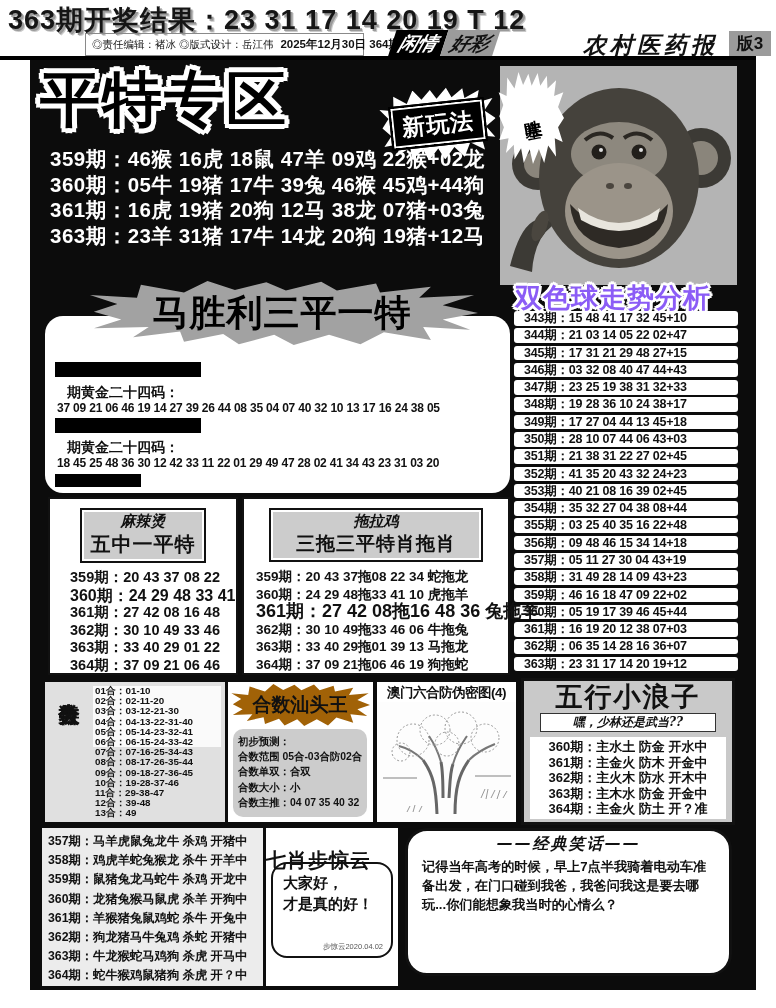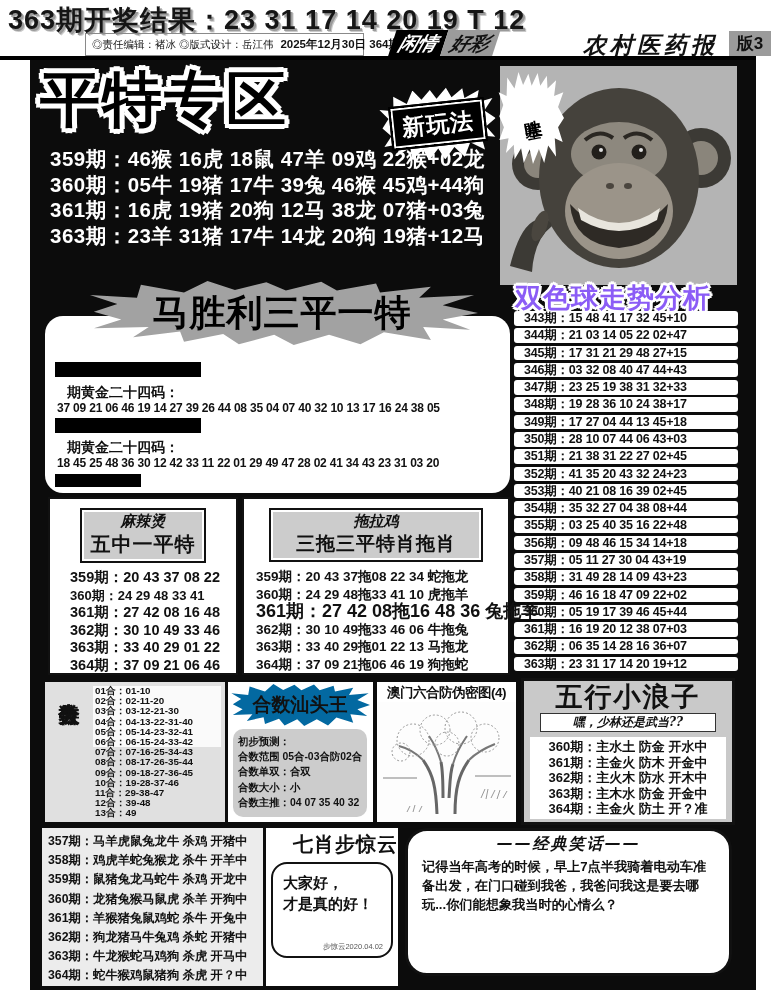--- a/index.html
+++ b/index.html
@@ -89,21 +89,21 @@
   
   .heshu-table { position:absolute; left:45px; top:682px; width:180px; height:140px; background:#e0e0e0; }
   .heshu-vtitle { position:absolute; left:10px; top:5px; height:130px; display:flex; flex-direction:column;
                   justify-content:space-between; font-family:"Liberation Serif", serif;
                   font-weight:900; font-size:21px; }
   .heshu-rows { position:absolute; left:48px; top:4px; width:128px; }
   .heshu-row { font-size:9.8px; font-weight:700; line-height:10.2px; white-space:nowrap; padding:0 2px; }
   .heshu-row:nth-child(-n+6) { background:#fafafa; }
 
   .heshuwang { position:absolute; left:228px; top:682px; width:145px; height:140px; background:#fff; }
-  .heshuwang .burst { position:absolute; left:2px; top:2px; width:140px; height:42px; background:#0369a1;
+  .heshuwang .burst { position:absolute; left:2px; top:2px; width:140px; height:42px; background:#a16207;
                       display:flex; align-items:center; justify-content:center; }
   .heshuwang .burst .t { font-size:19px; font-weight:900; }
   .heshuwang .pred { position:absolute; left:5px; top:47px; width:134px; height:88px; background:#ccc;
                      border-radius:10px; padding:5px 5px; }
   .pred-line { font-size:10.4px; font-weight:700; line-height:15.2px; white-space:nowrap; }
 
   .miti { position:absolute; left:377px; top:682px; width:139px; height:140px; background:#fff; }
   .miti-title { text-align:center; font-size:13.5px; font-weight:900; padding-top:2px; letter-spacing:-0.5px; }
 
   .wuxing { position:absolute; left:521px; top:678px; width:214px; height:147px; background:#c9c9c9;
@@ -114,21 +114,21 @@
                 font-weight:700; font-size:12px; line-height:17px; }
   .wuxing-rows { margin:5px auto 0; width:196px; background:#fff; padding:2px 0; }
   .wuxing-row { text-align:center; font-size:13px; font-weight:700; line-height:15.6px; white-space:nowrap; }
 
   
   .qixiao { position:absolute; left:42px; top:828px; width:221px; height:158px; background:#ececec; }
   .qixiao-rows { padding:4px 0 0 6px; }
   .qixiao-row { font-size:12.3px; font-weight:700; line-height:19.2px; white-space:nowrap; }
 
   .bujing { position:absolute; left:266px; top:828px; width:132px; height:158px; background:#fff; }
-  .bujing-title { text-align:right; font-size:20px; font-weight:900; letter-spacing:1px; padding-top:3px; }
+  .bujing-title { text-align:left; font-size:20px; font-weight:900; letter-spacing:1px; padding-top:19px; }
   .bujing-bubble { position:absolute; left:5px; top:34px; width:122px; height:96px;
                    border:2px solid #111; border-radius:16px; padding:8px 0 12px 10px; }
   .bujing-line { font-size:15px; font-weight:700; line-height:21px; }
   .bujing-sig { position:absolute; right:8px; bottom:4px; font-size:7.5px; color:#555; }
 
   .joke { position:absolute; left:405px; top:828px; width:327px; height:148px; background:#fff;
           border:3px solid #111; border-radius:22px; }
   .joke-title { text-align:center; font-family:"DejaVu Serif", serif; font-weight:900;
                 font-style:italic; font-size:16px; padding-top:3px; letter-spacing:2px; }
   .joke-text { padding:2px 14px 0; font-size:13.2px; font-weight:700; line-height:19px; }
@@ -234,39 +234,39 @@
     <div class="redact" style="left:10px;top:158px;width:86px;height:13px;"></div>
   </div>
 
   <div class="mid-box" style="left:48px;top:497px;width:190px;height:178px;">
     <div class="mid-head" style="width:126px;">
       <div class="script-t">麻辣烫</div>
       <div class="mid-title" style="font-size:20px;">五中一平特</div>
     </div>
     <div class="mid-rows" style="padding-left:20px;">
         <div class="mid-row" style="font-size:14.5px;line-height:17.5px;">359期：20 43 37 08 22</div>
-        <div class="mid-row" style="font-size:13px;line-height:17.5px;">360期：24 29 48 33 41</div>
+        <div class="mid-row" style="font-size:16px;line-height:17.5px;">360期：24 29 48 33 41</div>
         <div class="mid-row" style="font-size:14.5px;line-height:17.5px;">361期：27 42 08 16 48</div>
         <div class="mid-row" style="font-size:14.5px;line-height:17.5px;">362期：30 10 49 33 46</div>
         <div class="mid-row" style="font-size:14.5px;line-height:17.5px;">363期：33 40 29 01 22</div>
         <div class="mid-row" style="font-size:14.5px;line-height:17.5px;">364期：37 09 21 06 46</div>
       </div>
   </div>
 
   <div class="mid-box" style="left:242px;top:497px;width:268px;height:178px;">
     <div class="mid-head" style="width:214px;">
       <div class="script-t">拖拉鸡</div>
       <div class="mid-title" style="font-size:19px;">三拖三平特肖拖肖</div>
     </div>
     <div class="mid-rows" style="padding-left:12px;">
         <div class="mid-row" style="font-size:13.5px;line-height:17.5px;">359期：20 43 37拖08 22 34 蛇拖龙</div>
         <div class="mid-row" style="font-size:13.5px;line-height:17.5px;">360期：24 29 48拖33 41 10 虎拖羊</div>
         <div class="mid-row" style="font-size:18px;line-height:17.5px;">361期：27 42 08拖16 48 36 兔拖羊</div>
         <div class="mid-row" style="font-size:13.5px;line-height:17.5px;">362期：30 10 49拖33 46 06 牛拖兔</div>
-        <div class="mid-row" style="font-size:13.5px;line-height:17.5px;">363期：33 40 29拖01 22 13 马拖龙</div>
+        <div class="mid-row" style="font-size:13.5px;line-height:17.5px;">363期：33 40 29拖01 39 13 马拖龙</div>
         <div class="mid-row" style="font-size:13.5px;line-height:17.5px;">364期：37 09 21拖06 46 19 狗拖蛇</div>
       </div>
   </div>
 
   <div class="heshu-table">
     <div class="heshu-vtitle" style="writing-mode:vertical-rl;">合数分类表</div>
     <div class="heshu-rows">
         <div class="heshu-row">01合：01-10</div>
         <div class="heshu-row">02合：02-11-20</div>
         <div class="heshu-row">03合：03-12-21-30</div>

